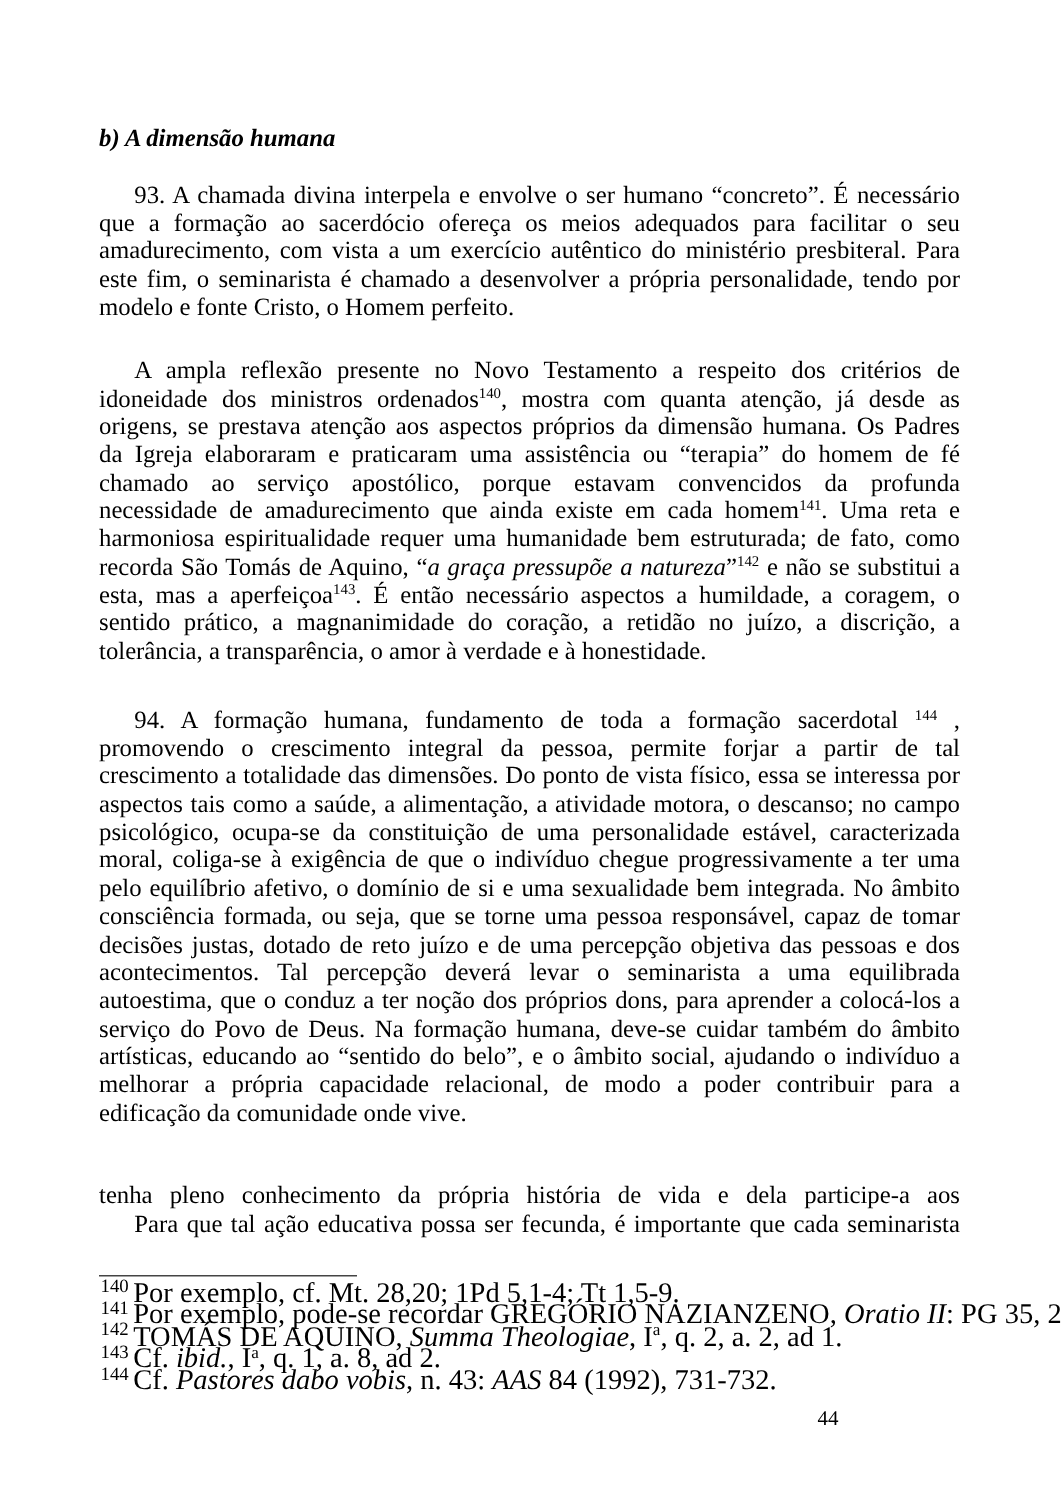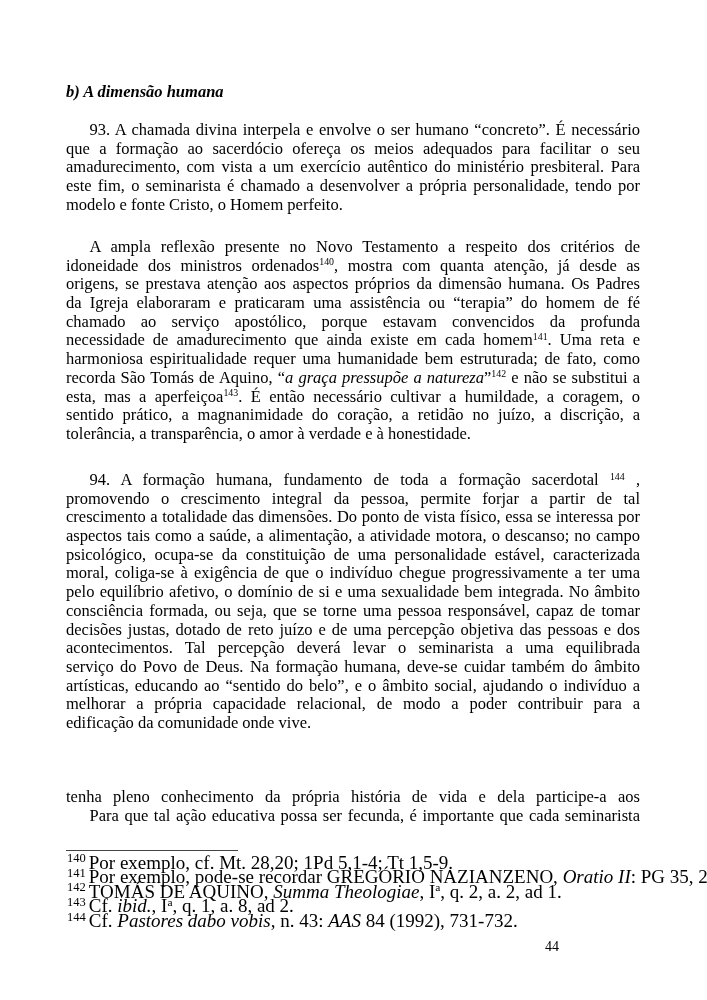--- a/index.html
+++ b/index.html
@@ -39,35 +39,36 @@
     </div>
   <div class="block" style="top:238px;">
       <div class="line indent"><span class="">A ampla reflexão presente no Novo Testamento a respeito dos critérios de</span></div>
       <div class="line"><span class="">idoneidade dos ministros ordenados</span><span class="sup">140</span><span class="">, mostra com quanta atenção, já desde as</span></div>
       <div class="line"><span class="">origens, se prestava atenção aos aspectos próprios da dimensão humana.  Os Padres</span></div>
       <div class="line"><span class="">da Igreja elaboraram e praticaram uma assistência ou “terapia” do homem de fé</span></div>
       <div class="line"><span class="">chamado ao serviço apostólico, porque estavam convencidos da profunda</span></div>
       <div class="line"><span class="">necessidade de amadurecimento que ainda existe em cada homem</span><span class="sup">141</span><span class="">. Uma reta e</span></div>
       <div class="line"><span class="">harmoniosa espiritualidade requer uma humanidade bem estruturada; de fato, como</span></div>
       <div class="line"><span class="">recorda São Tomás de Aquino, “</span><span class=" it">a graça pressupõe a natureza</span><span class="">”</span><span class="sup">142</span><span class=""> e não se substitui a</span></div>
-      <div class="line"><span class="">esta, mas a aperfeiçoa</span><span class="sup">143</span><span class="">. É então necessário cultivar a humildade, a coragem, o</span></div>
+      <div class="line"><span class="">esta, mas a aperfeiçoa</span><span class="sup">143</span><span class="">. É então necessário aspectos a humildade, a coragem, o</span></div>
       <div class="line"><span class="">sentido prático, a magnanimidade do coração, a retidão no juízo, a discrição, a</span></div>
       <div class="line last"><span class="">tolerância, a transparência, o amor à verdade e à honestidade.</span></div>
     </div>
   <div class="block" style="top:471px;">
       <div class="line indent"><span class="">94. A formação humana, fundamento de toda a formação sacerdotal </span><span class="sup">144</span><span class=""> ,</span></div>
       <div class="line"><span class="">promovendo o crescimento integral da pessoa, permite forjar a partir de tal</span></div>
       <div class="line"><span class="">crescimento a totalidade das dimensões. Do ponto de vista físico, essa se interessa por</span></div>
       <div class="line"><span class="">aspectos tais como a saúde, a alimentação, a atividade motora, o descanso; no campo</span></div>
       <div class="line"><span class="">psicológico, ocupa-se da constituição de uma personalidade estável, caracterizada</span></div>
       <div class="line"><span class="">moral, coliga-se à exigência de que o indivíduo chegue progressivamente a ter uma</span></div>
       <div class="line"><span class="">pelo equilíbrio afetivo, o domínio de si e uma sexualidade bem integrada. No âmbito</span></div>
       <div class="line"><span class="">consciência formada, ou seja, que se torne uma pessoa responsável, capaz de tomar</span></div>
       <div class="line"><span class="">decisões justas, dotado de reto juízo e de uma percepção objetiva das pessoas e dos</span></div>
       <div class="line"><span class="">acontecimentos. Tal percepção deverá levar o seminarista a uma equilibrada</span></div>
+      <div class="line"><span class="">autoestima, que o conduz a ter noção dos próprios dons, para aprender a colocá-los a</span></div>
       <div class="line"><span class="">serviço do Povo de Deus. Na formação humana, deve-se cuidar também do âmbito</span></div>
       <div class="line"><span class="">artísticas, educando ao “sentido do belo”, e o âmbito social, ajudando o indivíduo a</span></div>
       <div class="line"><span class="">melhorar a própria capacidade relacional, de modo a poder contribuir para a</span></div>
       <div class="line last"><span class="">edificação da comunidade onde vive.</span></div>
     </div>
   <div class="block" style="top:788px;">
       <div class="line"><span class="">tenha pleno conhecimento da própria história de vida e dela participe-a aos</span></div>
       <div class="line indent"><span class="">Para que tal ação educativa possa ser fecunda, é importante que cada seminarista</span></div>
     </div>
 

